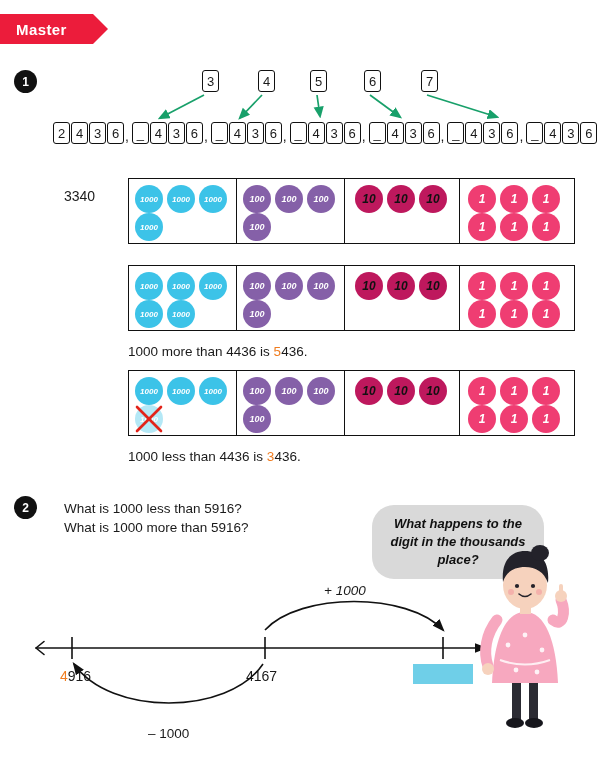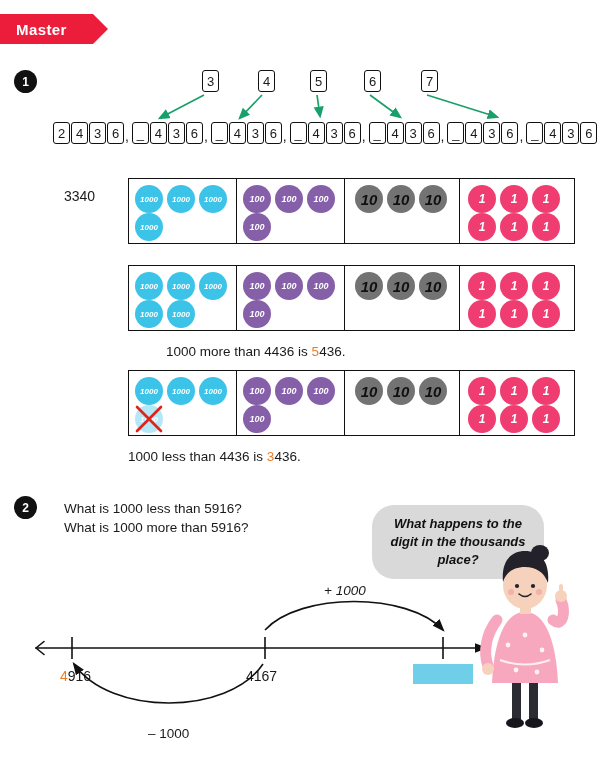--- a/index.html
+++ b/index.html
@@ -103,21 +103,21 @@
     border-radius: 50%;
     display: flex;
     align-items: center;
     justify-content: center;
     color: #fff;
     font-weight: bold;
     box-sizing: border-box;
   }
   .c-1000 { background: #3cc3e8; font-size: 8px; width: 28px; height: 28px; }
   .c-100  { background: #8560a8; font-size: 9px; width: 28px; height: 28px; }
-  .c-10   { background: #737373; color: #111; font-size: 15px; width: 28px; height: 28px; }
+  .c-10   { background: #be185d; color: #111; font-size: 12px; width: 28px; height: 28px; }
   .c-1    { background: #ef3d72; font-size: 12px; width: 28px; height: 28px; }
   .faded { opacity: 0.38; }
 
   .cross {
     position: absolute;
     width: 30px; height: 30px;
   }
 
   .caption {
     position: absolute;
@@ -303,21 +303,21 @@
   <div class="pv-col" style="width:113px;">
     <div class="counter c-1" style="left:8px; top:6px;">1</div>
     <div class="counter c-1" style="left:40px; top:6px;">1</div>
     <div class="counter c-1" style="left:72px; top:6px;">1</div>
     <div class="counter c-1" style="left:8px; top:34px;">1</div>
     <div class="counter c-1" style="left:40px; top:34px;">1</div>
     <div class="counter c-1" style="left:72px; top:34px;">1</div>
   </div>
 </div>
 
-<div class="caption" style="left:128px; top:344px;margin-left:38px;">
+<div class="caption" style="left:128px; top:344px;">
   <span>1000 more than 4436 is </span><span class="hl">5</span><span>436.</span>
 </div>
 
 <div class="pv-chart" style="left:128px; top:370px; width:447px; height:66px;">
   <div class="pv-col" style="width:108px;">
     <div class="counter c-1000" style="left:6px; top:6px;">1000</div>
     <div class="counter c-1000" style="left:38px; top:6px;">1000</div>
     <div class="counter c-1000" style="left:70px; top:6px;">1000</div>
     <div class="counter c-1000 faded" style="left:6px; top:34px;">1000</div>
     <svg class="cross" style="left:5px; top:33px;" viewBox="0 0 30 30">

